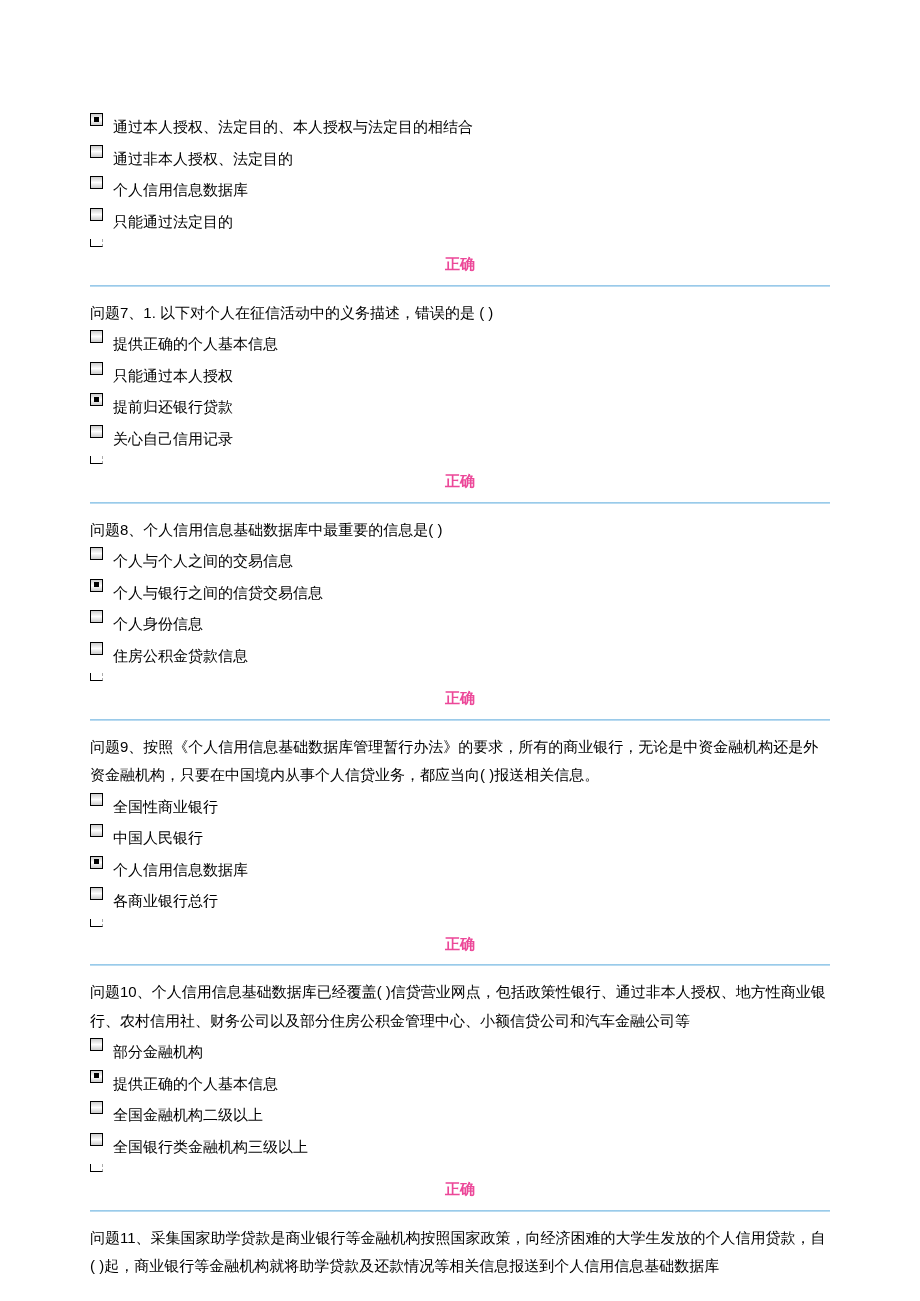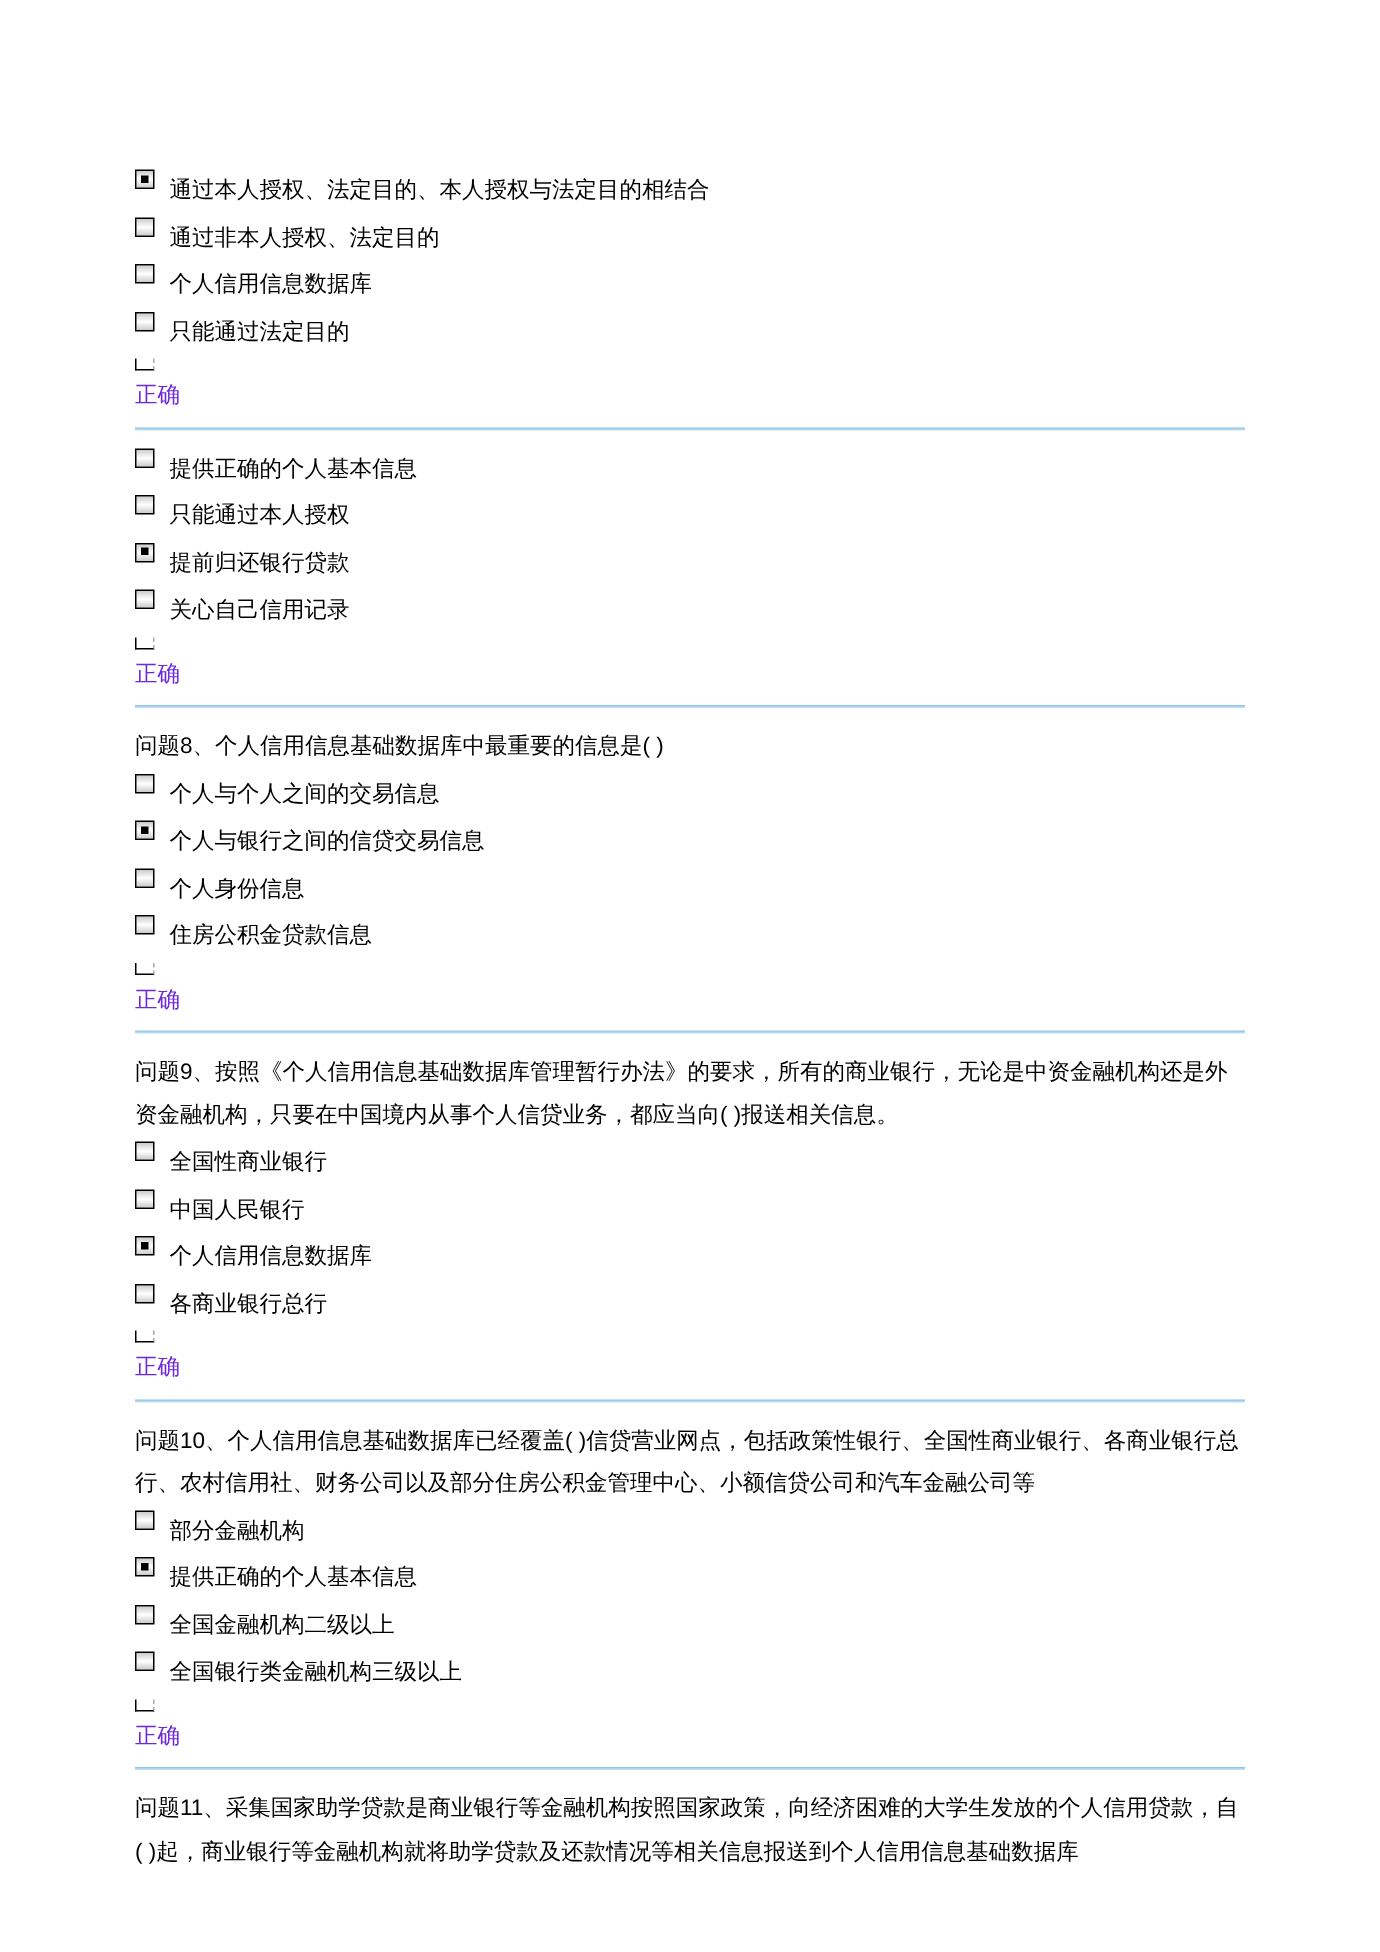--- a/index.html
+++ b/index.html
@@ -56,24 +56,25 @@
       border-left: 1.5px solid #000;
       border-bottom: 1.5px solid #000;
       border-right: 1.5px dashed #aaa;
       margin-right: 10px;
       flex-shrink: 0;
     }
     .option-text {
       color: #000;
     }
     .correct {
-      color: #6d28d9;
-      font-weight: normal;
+      color: #ec4899;
+      font-weight: bold;
       margin-top: 2px;
       margin-bottom: 6px;
+      text-align: center;
     }
     .divider {
       height: 2px;
       background: linear-gradient(to bottom, #8ac2e6 0%, #c9e3f4 100%);
       margin: 6px 0 12px 0;
     }
   </style>
 </head>
 <body>
 <div class="page">
@@ -96,20 +97,21 @@
     <span class="option-text">只能通过法定目的</span>
   </div>
   <div class="option-row">
     <span class="partial-box"></span>
   </div>
   <div class="correct">正确</div>
 </div>
 <div class="divider"></div>
 
 <div class="question-block">
+  <div class="question-text">问题7、1. 以下对个人在征信活动中的义务描述，错误的是 ( )</div>
   <div class="option-row">
     <span class="radio-box"></span>
     <span class="option-text">提供正确的个人基本信息</span>
   </div>
   <div class="option-row">
     <span class="radio-box"></span>
     <span class="option-text">只能通过本人授权</span>
   </div>
   <div class="option-row">
     <span class="radio-box selected"></span>
@@ -170,21 +172,21 @@
     <span class="option-text">各商业银行总行</span>
   </div>
   <div class="option-row">
     <span class="partial-box"></span>
   </div>
   <div class="correct">正确</div>
 </div>
 <div class="divider"></div>
 
 <div class="question-block">
-  <div class="question-text">问题10、个人信用信息基础数据库已经覆盖( )信贷营业网点，包括政策性银行、全国性商业银行、各商业银行总行、农村信用社、财务公司以及部分住房公积金管理中心、小额信贷公司和汽车金融公司等</div>
+  <div class="question-text">问题10、个人信用信息基础数据库已经覆盖( )信贷营业网点，包括政策性银行、通过非本人授权、地方性商业银行、农村信用社、财务公司以及部分住房公积金管理中心、小额信贷公司和汽车金融公司等</div>
   <div class="option-row">
     <span class="radio-box"></span>
     <span class="option-text">部分金融机构</span>
   </div>
   <div class="option-row">
     <span class="radio-box selected"></span>
     <span class="option-text">提供正确的个人基本信息</span>
   </div>
   <div class="option-row">
     <span class="radio-box"></span>

